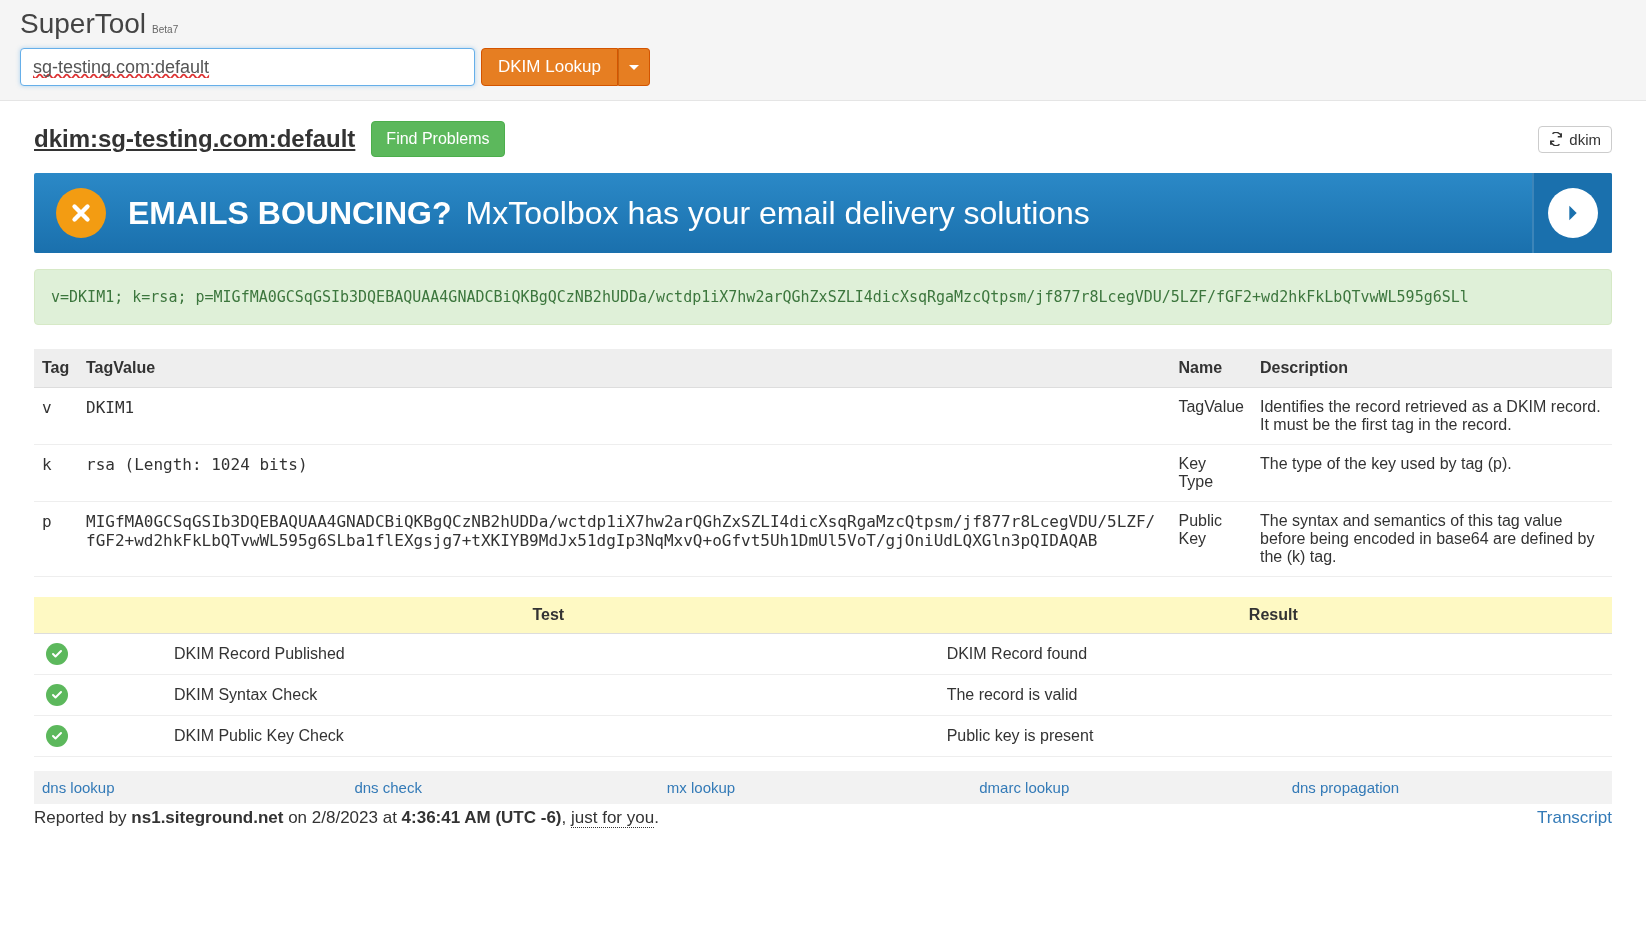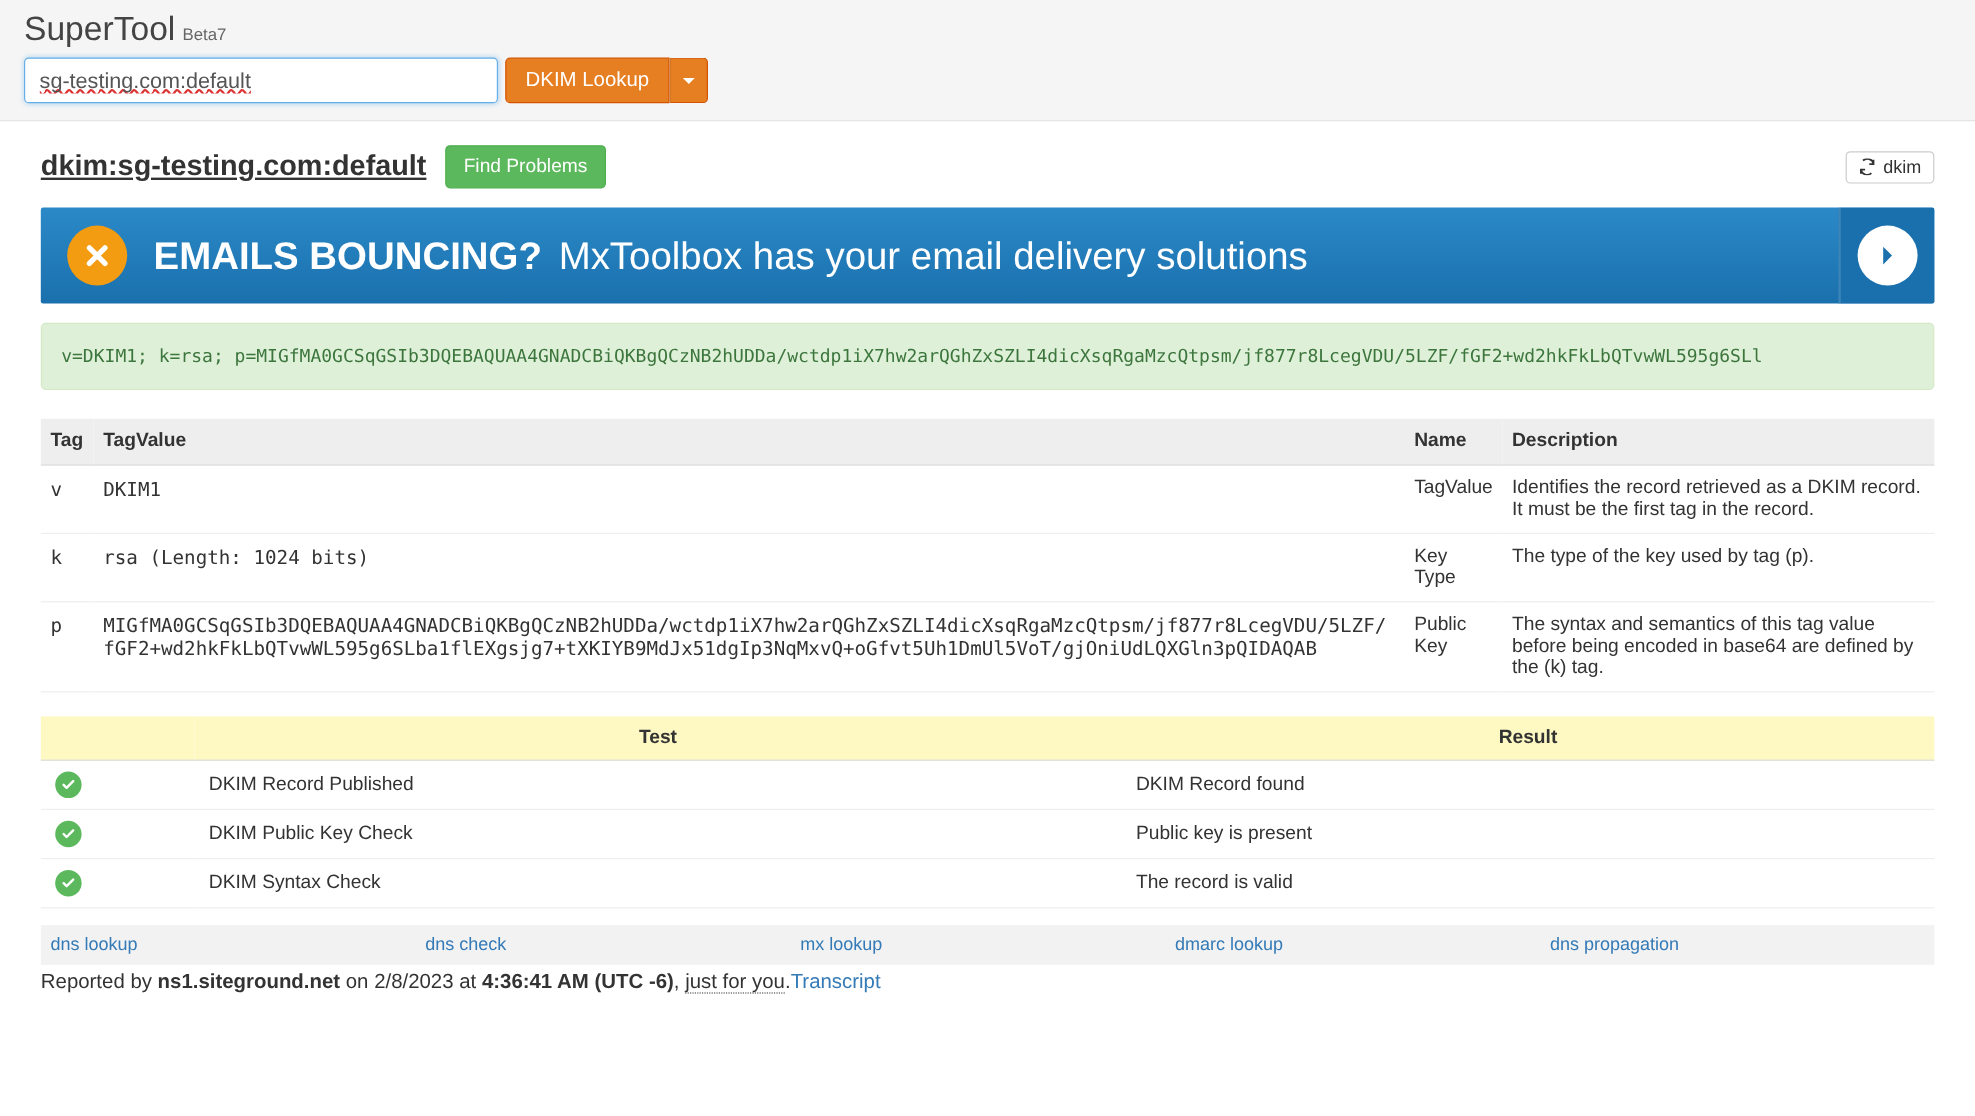--- a/index.html
+++ b/index.html
@@ -1,22 +1,22 @@
 <!DOCTYPE html>
 <html><head>
 <meta charset="utf-8">
 <style>
   * { box-sizing: border-box; margin: 0; padding: 0; }
   body { font-family: "Helvetica Neue", Helvetica, Arial, sans-serif; background: #fff; color: #333; }
   .header-bar { background: #f5f5f5; padding: 8px 20px 14px 20px; border-bottom: 1px solid #e5e5e5; }
   .title-row { display: flex; align-items: baseline; gap: 6px; margin-bottom: 8px; }
   .title { font-size: 28px; color: #444; font-weight: 400; }
-  .title-badge { font-size: 14px; color: #666; }
+  .title-badge { font-size: 10px; color: #666; }
   .search-row { display: flex; gap: 6px; align-items: stretch; }
-  .search-input { width: 395px; height: 38px; padding: 18px 12px; font-size: 18px; border: 1px solid #66afe9; border-radius: 4px; outline: none; box-shadow: 0 0 4px rgba(102,175,233,.5); color: #555; text-decoration: underline wavy #d33; text-decoration-skip-ink: none; }
+  .search-input { width: 455px; height: 38px; padding: 18px 12px; font-size: 18px; border: 1px solid #66afe9; border-radius: 4px; outline: none; box-shadow: 0 0 4px rgba(102,175,233,.5); color: #555; text-decoration: underline wavy #d33; text-decoration-skip-ink: none; }
   .btn-group { display: inline-flex; }
   .btn-orange { background: #e67e22; color: #fff; border: 1px solid #d35400; padding: 7px 16px; font-size: 17px; cursor: pointer; }
   .btn-orange.main { border-radius: 4px 0 0 4px; }
   .btn-orange.caret { border-radius: 0 4px 4px 0; border-left: 1px solid #c96512; padding: 7px 10px; }
   .caret-down { display: inline-block; width: 0; height: 0; border-left: 5px solid transparent; border-right: 5px solid transparent; border-top: 5px solid #fff; vertical-align: middle; }
   .content { padding: 20px 34px 20px 34px; }
   .result-header { display: flex; align-items: center; justify-content: space-between; margin-bottom: 16px; }
   .result-left { display: flex; align-items: center; gap: 16px; }
   .result-title { font-size: 24px; font-weight: 700; color: #333; text-decoration: underline; }
   .btn-green { background: #5cb85c; color: #fff; border: 1px solid #4cae4c; padding: 8px 14px; font-size: 16px; border-radius: 4px; cursor: pointer; }
@@ -41,21 +41,21 @@
   .col-name { width: 80px; }
   .col-desc { width: 360px; }
   table.tests { width: 100%; border-collapse: collapse; margin-bottom: 14px; }
   table.tests th { text-align: center; background: #fef9c3; font-weight: 700; padding: 9px 12px; border-bottom: 1px solid #ddd; font-size: 16px; }
   table.tests td { padding: 9px 12px; border-bottom: 1px solid #eee; font-size: 16px; }
   .col-status { width: 128px; }
   .ok-badge { width: 22px; height: 22px; border-radius: 50%; background: #5cb85c; display: inline-flex; align-items: center; justify-content: center; }
   .ok-badge svg { width: 12px; height: 12px; }
   .links-row { display: flex; background: #f2f2f2; padding: 8px 8px; gap: 0; margin-bottom: 4px; }
   .links-row a { color: #337ab7; text-decoration: none; font-size: 15px; flex: 1; cursor: pointer; }
-  .footer-row { display: flex; font-size: 17px; color: #333; }
+  .footer-row { display: flex; justify-content: space-between; font-size: 17px; color: #333; }
   .footer-row b { font-weight: 700; }
   .footer-row a { color: #337ab7; text-decoration: none; }
   .underline-dot { border-bottom: 1px dotted #333; }
 </style>
 </head>
 <body>
 
 <div class="header-bar">
   <div class="title-row">
     <span class="title">SuperTool</span>
@@ -155,31 +155,31 @@
             </span></td>
         <td>DKIM Record Published</td>
         <td>DKIM Record found</td>
       </tr>
       <tr>
         <td><span class="ok-badge">
               <svg viewBox="0 0 24 24" stroke="#fff" stroke-width="4" fill="none" stroke-linecap="round" stroke-linejoin="round">
                 <path d="M4 12l5 5L20 6"></path>
               </svg>
             </span></td>
-        <td>DKIM Public Key Check</td>
-        <td>Public key is present</td>
+        <td>DKIM Syntax Check</td>
+        <td>The record is valid</td>
       </tr>
       <tr>
         <td><span class="ok-badge">
               <svg viewBox="0 0 24 24" stroke="#fff" stroke-width="4" fill="none" stroke-linecap="round" stroke-linejoin="round">
                 <path d="M4 12l5 5L20 6"></path>
               </svg>
             </span></td>
-        <td>DKIM Syntax Check</td>
-        <td>The record is valid</td>
+        <td>DKIM Public Key Check</td>
+        <td>Public key is present</td>
       </tr>
     </tbody>
   </table>
 
   <div class="links-row">
     <a>dns lookup</a>
     <a>dns check</a>
     <a>mx lookup</a>
     <a>dmarc lookup</a>
     <a>dns propagation</a>

